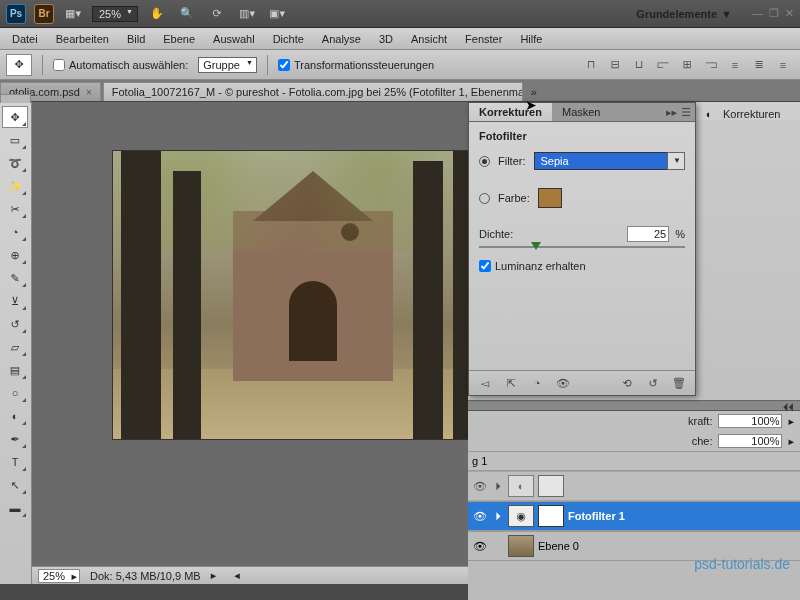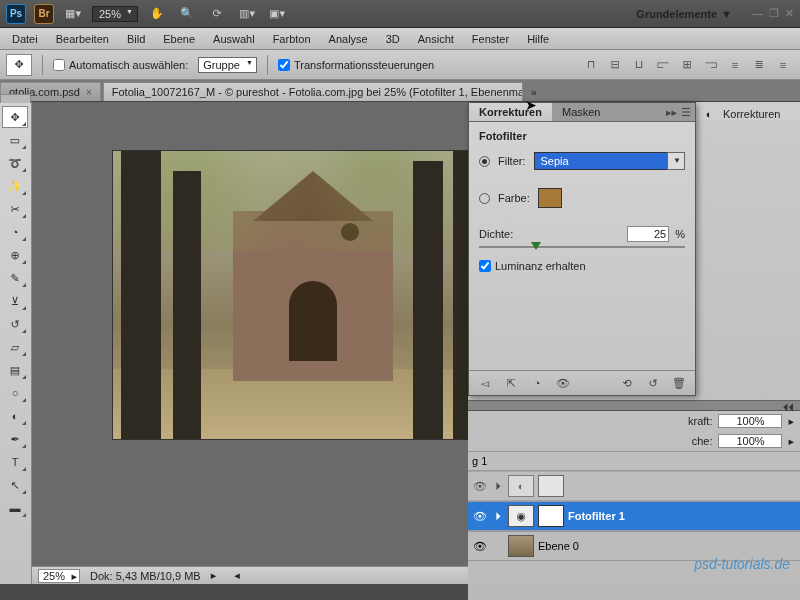--- a/index.html
+++ b/index.html
@@ -90,32 +90,32 @@
 .slider-thumb { position: absolute; left: 25%; top: -4px; width: 0; height: 0; border-left: 5px solid transparent; border-right: 5px solid transparent; border-top: 8px solid #2a7a2a; }
 .cursor-arrow { position:absolute; left: 56px; top: -6px; font-size: 14px; color:#000; }
 .fp-footer { margin-top: 90px; border-top: 1px solid #888; padding: 4px 6px; display: flex; gap: 6px; justify-content: flex-start; background: linear-gradient(#c8c8c8,#b8b8b8); }
 .fp-footer span { width: 20px; height: 16px; display:flex; align-items:center; justify-content:center; color:#444; }
 
 
 .layers-panel { position: absolute; left: 468px; top: 120px; right: 0; bottom: 0; background: linear-gradient(#cacaca,#bababa); z-index: 1; }
 .layers-inner { position:absolute; right:0; left:0; top:280px; bottom:0; border-top:1px solid #666; }
 .lp-head { background:#888; height:10px; border-bottom:1px solid #555; display:flex; justify-content:flex-end; padding-right:6px; color:#333;}
 .lp-ctrl { display:flex; align-items:center; gap:6px; padding:3px 6px; color:#222; justify-content:flex-end;}
-.lp-val { width:64px; background:#fff; border:1px solid #888; padding:0 2px; text-align:center;}
+.lp-val { width:64px; background:#fff; border:1px solid #888; padding:0 2px; text-align:right;}
 .layer-row { display:flex; align-items:center; gap:4px; padding:3px 4px; border-top:1px solid #999; border-bottom:1px solid #999; }
 .layer-row.sel { background:#2a7ad6; color:#fff; }
 .eye { width:16px; text-align:center; }
 .lthumb { width:26px; height:22px; background:#fff; border:1px solid #555; }
 .lthumb.adj { display:flex; align-items:center; justify-content:center; color:#333; background:#eee;}
 .lthumb.mask { background:#fff; border:1px solid #333; position:relative;}
 .lthumb.img { background: linear-gradient(#a89878,#7a6a4a);}
 .lname { flex:1; white-space:nowrap; overflow:hidden; text-overflow:ellipsis; }
 .fx-link { width:12px; text-align:center; }
 
-.watermark { position:absolute; right:10px; bottom:28px; color:#3a8cc8; font-style:italic; font-size:14px; z-index:20; opacity:0.85;}
+.watermark { position:absolute; right:10px; bottom:28px; color:#3a8cc8; font-size:14px; z-index:20; opacity:0.85;}
 </style>
 </head>
 <body>
 
 <div class="app-bar">
   <div class="ps-icon">Ps</div>
   <div class="br-icon">Br</div>
   <div class="tb-iconbtn">▦▾</div>
   <div class="tb-seg">
       <span class="tb-dd">25%</span>
@@ -135,21 +135,21 @@
     <span>✕</span>
   </div>
 </div>
 
 <div class="menu-bar">
   <div class="menu-item">Datei</div>
   <div class="menu-item">Bearbeiten</div>
   <div class="menu-item">Bild</div>
   <div class="menu-item">Ebene</div>
   <div class="menu-item">Auswahl</div>
-  <div class="menu-item">Farbton</div>
+  <div class="menu-item">Dichte</div>
   <div class="menu-item">Analyse</div>
   <div class="menu-item">3D</div>
   <div class="menu-item">Ansicht</div>
   <div class="menu-item">Fenster</div>
   <div class="menu-item">Hilfe</div>
 </div>
 
 <div class="opt-bar">
   <div class="tool sel">✥</div>
   <div class="sep"></div>

